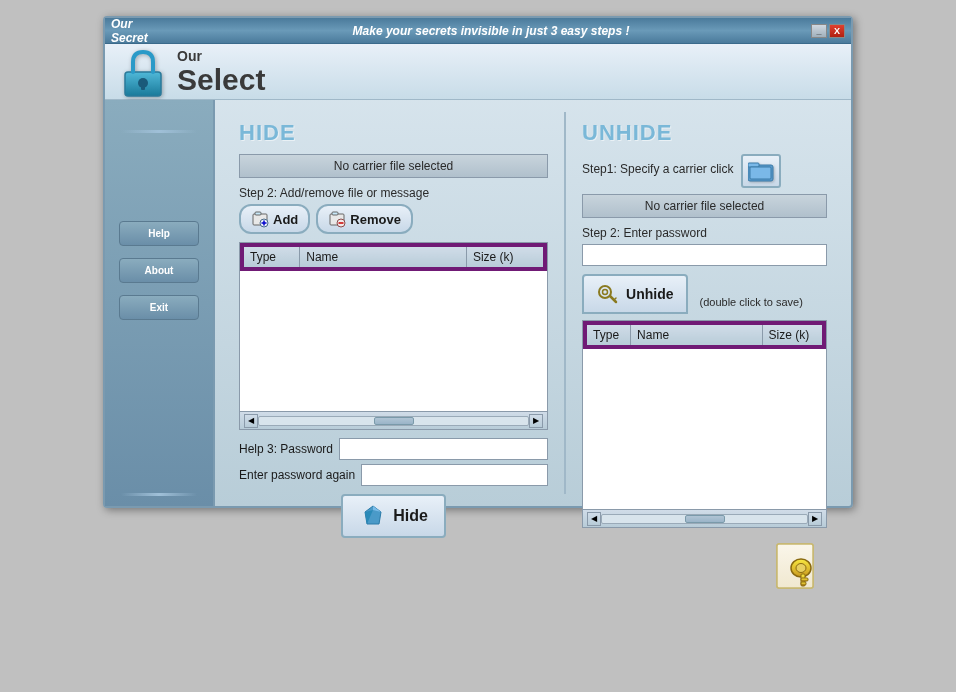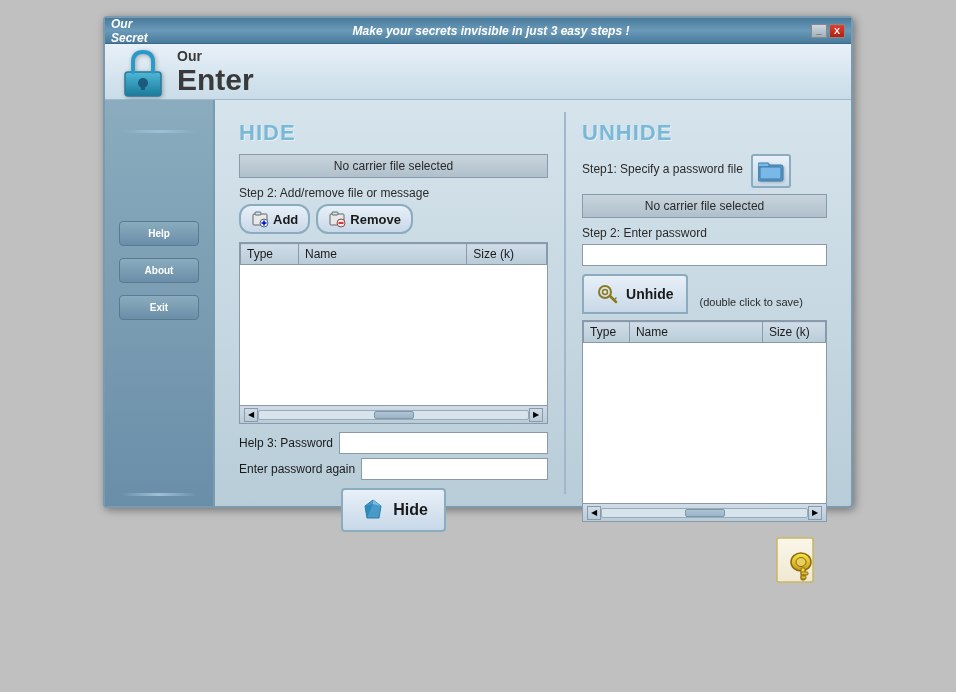--- a/index.html
+++ b/index.html
@@ -192,21 +192,21 @@
       border: 2px solid #8aacbe;
       border-radius: 12px;
       cursor: pointer;
       font-size: 13px;
       font-weight: bold;
       color: #1a1a1a;
     }
 
     .file-table {
       width: 100%;
-      border: 1px solid #701a75;
+      border: 4px solid #701a75;
       border-collapse: collapse;
       background: white;
       font-size: 12px;
       flex: 1;
     }
 
     .file-table th {
       background: linear-gradient(180deg, #d0dce8, #b8ccd8);
       border: 1px solid #8a9aaa;
       padding: 3px 6px;
@@ -383,21 +383,21 @@
           <defs>
             <linearGradient id="lockBodyGrad" x1="0" y1="0" x2="0" y2="1">
               <stop offset="0%" stop-color="#50b8d8"></stop>
               <stop offset="100%" stop-color="#1a7a9a"></stop>
             </linearGradient>
           </defs>
         </svg>
       </div>
       <div>
         <div style="font-size:14px; font-weight:bold; color:#3a3a3a; line-height:1;">Our</div>
-        <div style="font-size:30px; font-weight:bold; color:#3a3a3a; line-height:1; margin-top:2px;">Enter</div>
+        <div style="font-size:30px; font-weight:bold; color:#3a3a3a; line-height:1; margin-top:2px;">Select</div>
       </div>
     </div>
   </div>
 
   <div class="content-area">
 
     <div class="sidebar">
 
       <div style="width:70%; height:3px; background:linear-gradient(90deg,transparent,#a0c0d8,transparent); margin-bottom:80px; margin-top:10px;"></div>
       <div class="sidebar-btn">Help</div>
@@ -479,21 +479,21 @@
         </div>
       </div>
 
       <div class="panel-divider"></div>
 
       <div class="panel">
         <div class="section-title">UNHIDE</div>
 
         
         <div class="step-row">
-          <span class="step-label">Step1: Specify a password file</span>
+          <span class="step-label">Step1: Specify a carrier click</span>
           <div class="file-btn">
             <svg class="folder-svg" width="26" height="22" viewBox="0 0 26 22">
               <rect x="0" y="5" width="25" height="16" rx="2" fill="#5a9acc" stroke="#3a7aa8" stroke-width="1"></rect>
               <rect x="0" y="3" width="11" height="4" rx="1" fill="#7ab8e8" stroke="#3a7aa8" stroke-width="1"></rect>
               <rect x="2" y="7" width="21" height="12" rx="1" fill="#7ab8e8" stroke="#3a7aa8" stroke-width="1"></rect>
             </svg>
           </div>
         </div>
 
         

